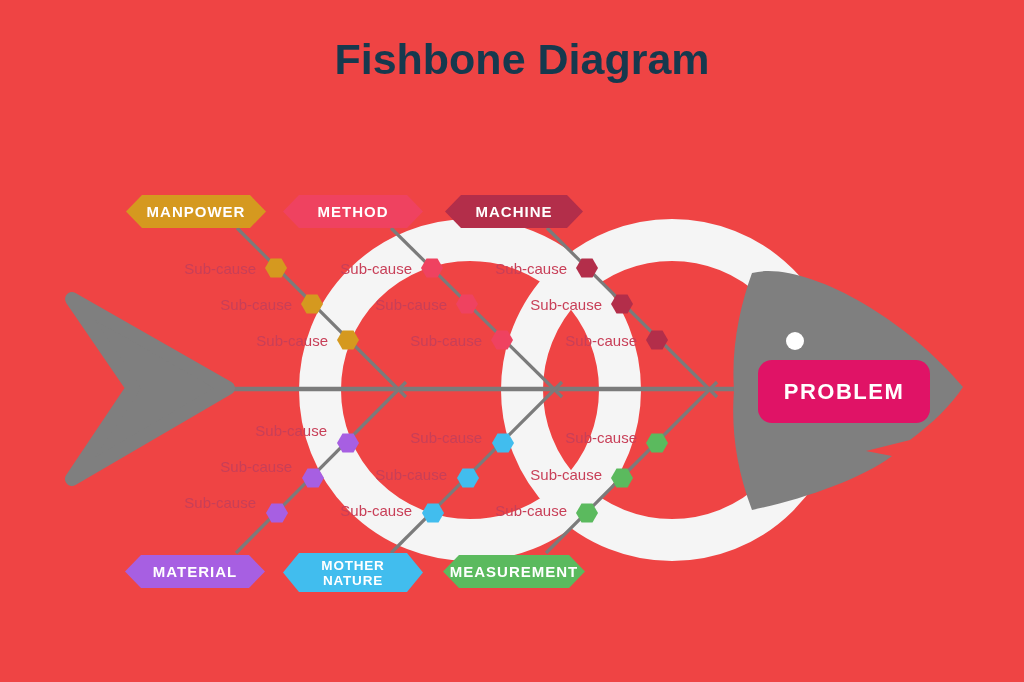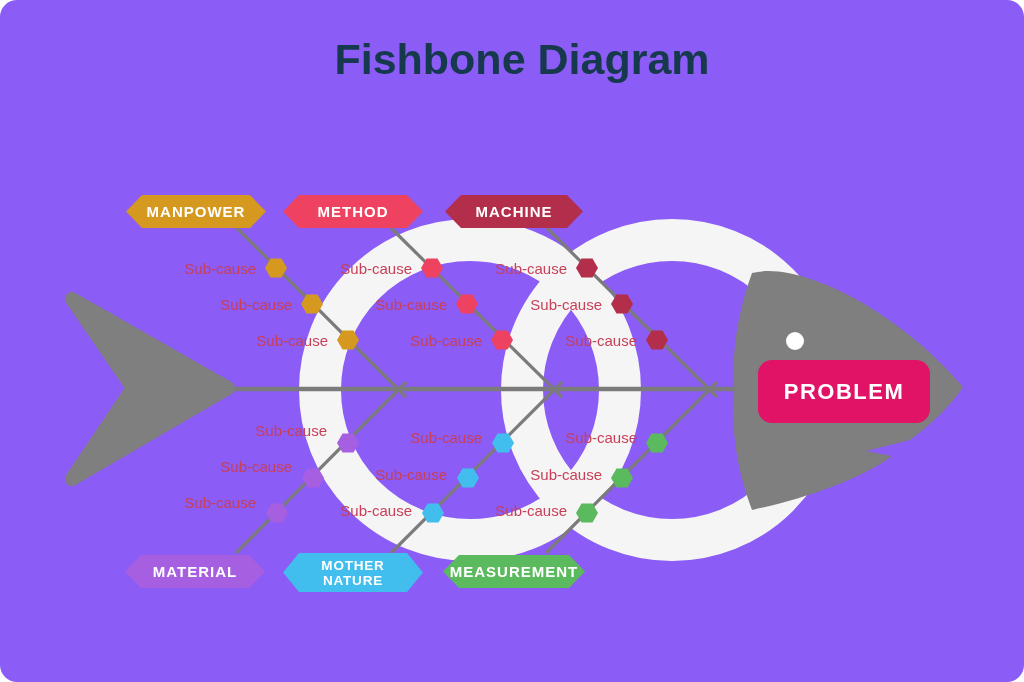--- a/index.html
+++ b/index.html
@@ -1,22 +1,21 @@
 <!DOCTYPE html>
 <html><head>
 <meta charset="utf-8">
 <style>
   html,body{margin:0;padding:0;background:#ffffff;}
   .stage{
     position:relative;
     width:1024px;height:682px;
-    background:#8b5cf6;
+    background:#ef4444;
     overflow:hidden;
     font-family:"Liberation Sans", sans-serif;
-    border-radius:17px;
   }
   svg{display:block;}
   .title-text{font-family:"Liberation Sans",sans-serif;font-weight:700;font-size:43px;}
   .banner-label{font-family:"Liberation Sans",sans-serif;font-weight:700;font-size:15px;letter-spacing:1px;fill:#ffffff;}
   .banner-label-small{font-family:"Liberation Sans",sans-serif;font-weight:700;font-size:13.5px;letter-spacing:0.8px;fill:#ffffff;}
   .subcause-label{font-family:"Liberation Sans",sans-serif;font-size:15px;}
   .problem-label{font-family:"Liberation Sans",sans-serif;font-weight:700;font-size:22px;letter-spacing:1.5px;}
   .watermark{fill:none;stroke:#f5f5f5;stroke-width:42;}
 </style>
 </head>

